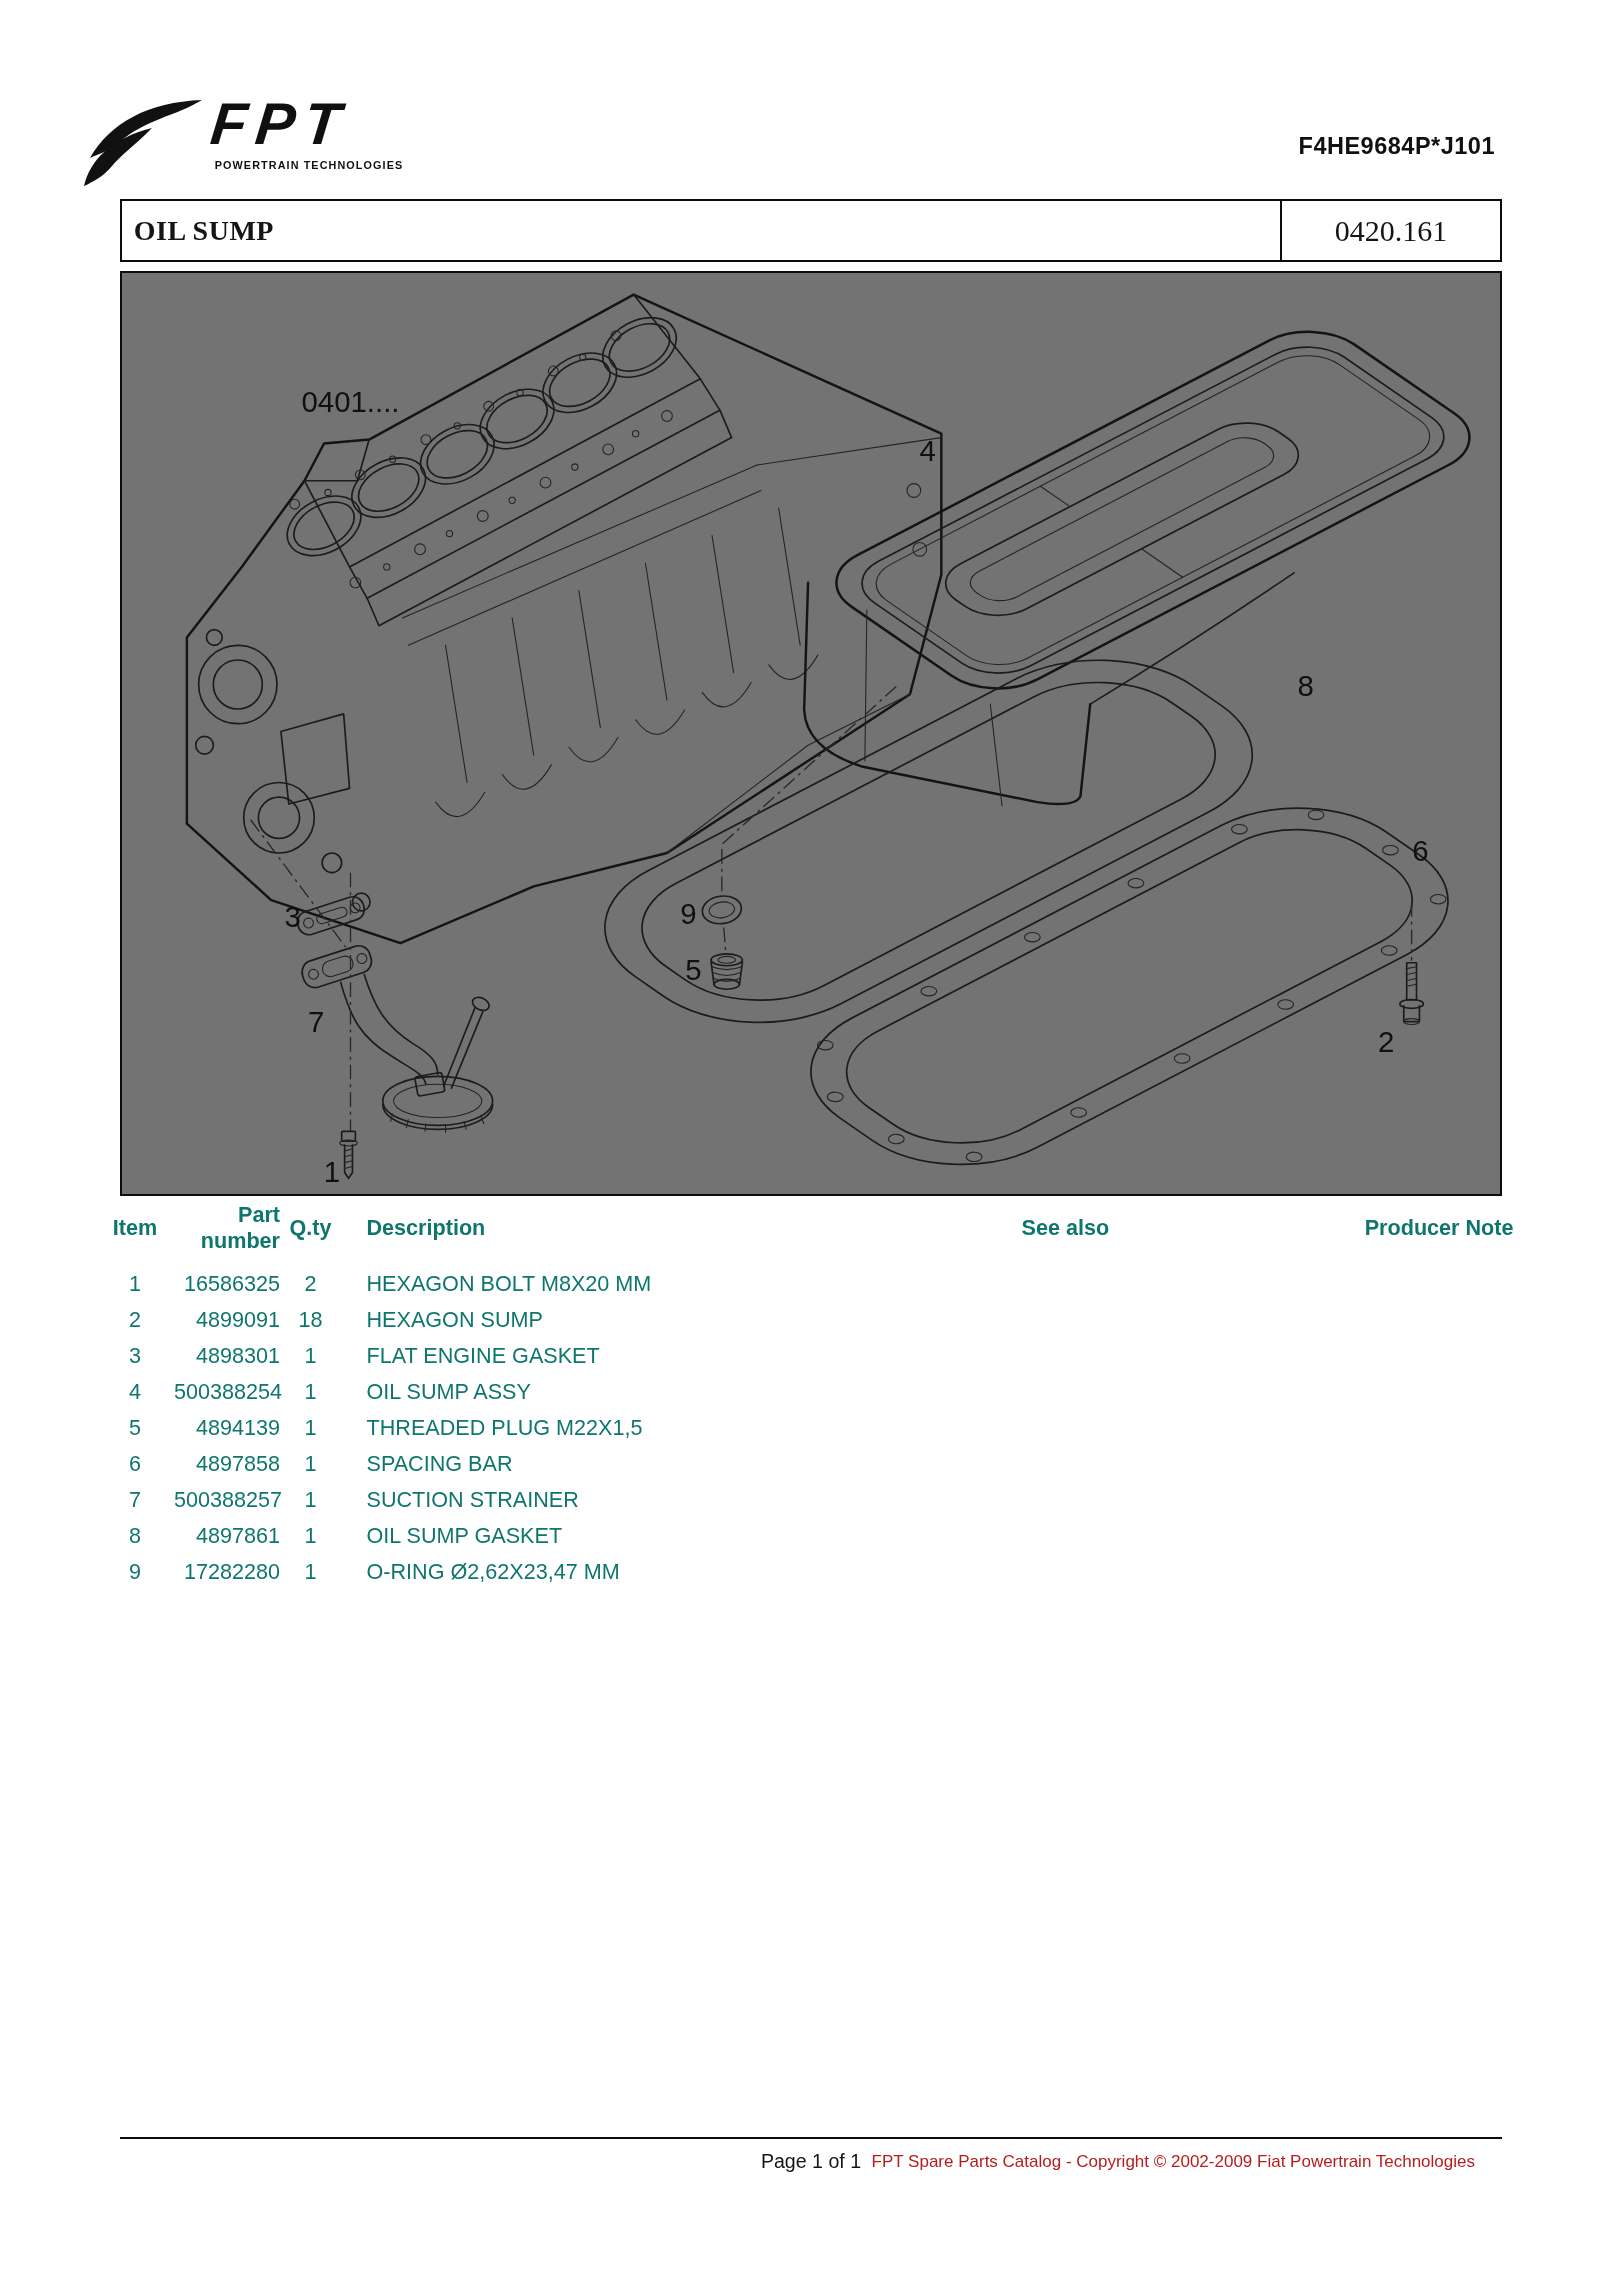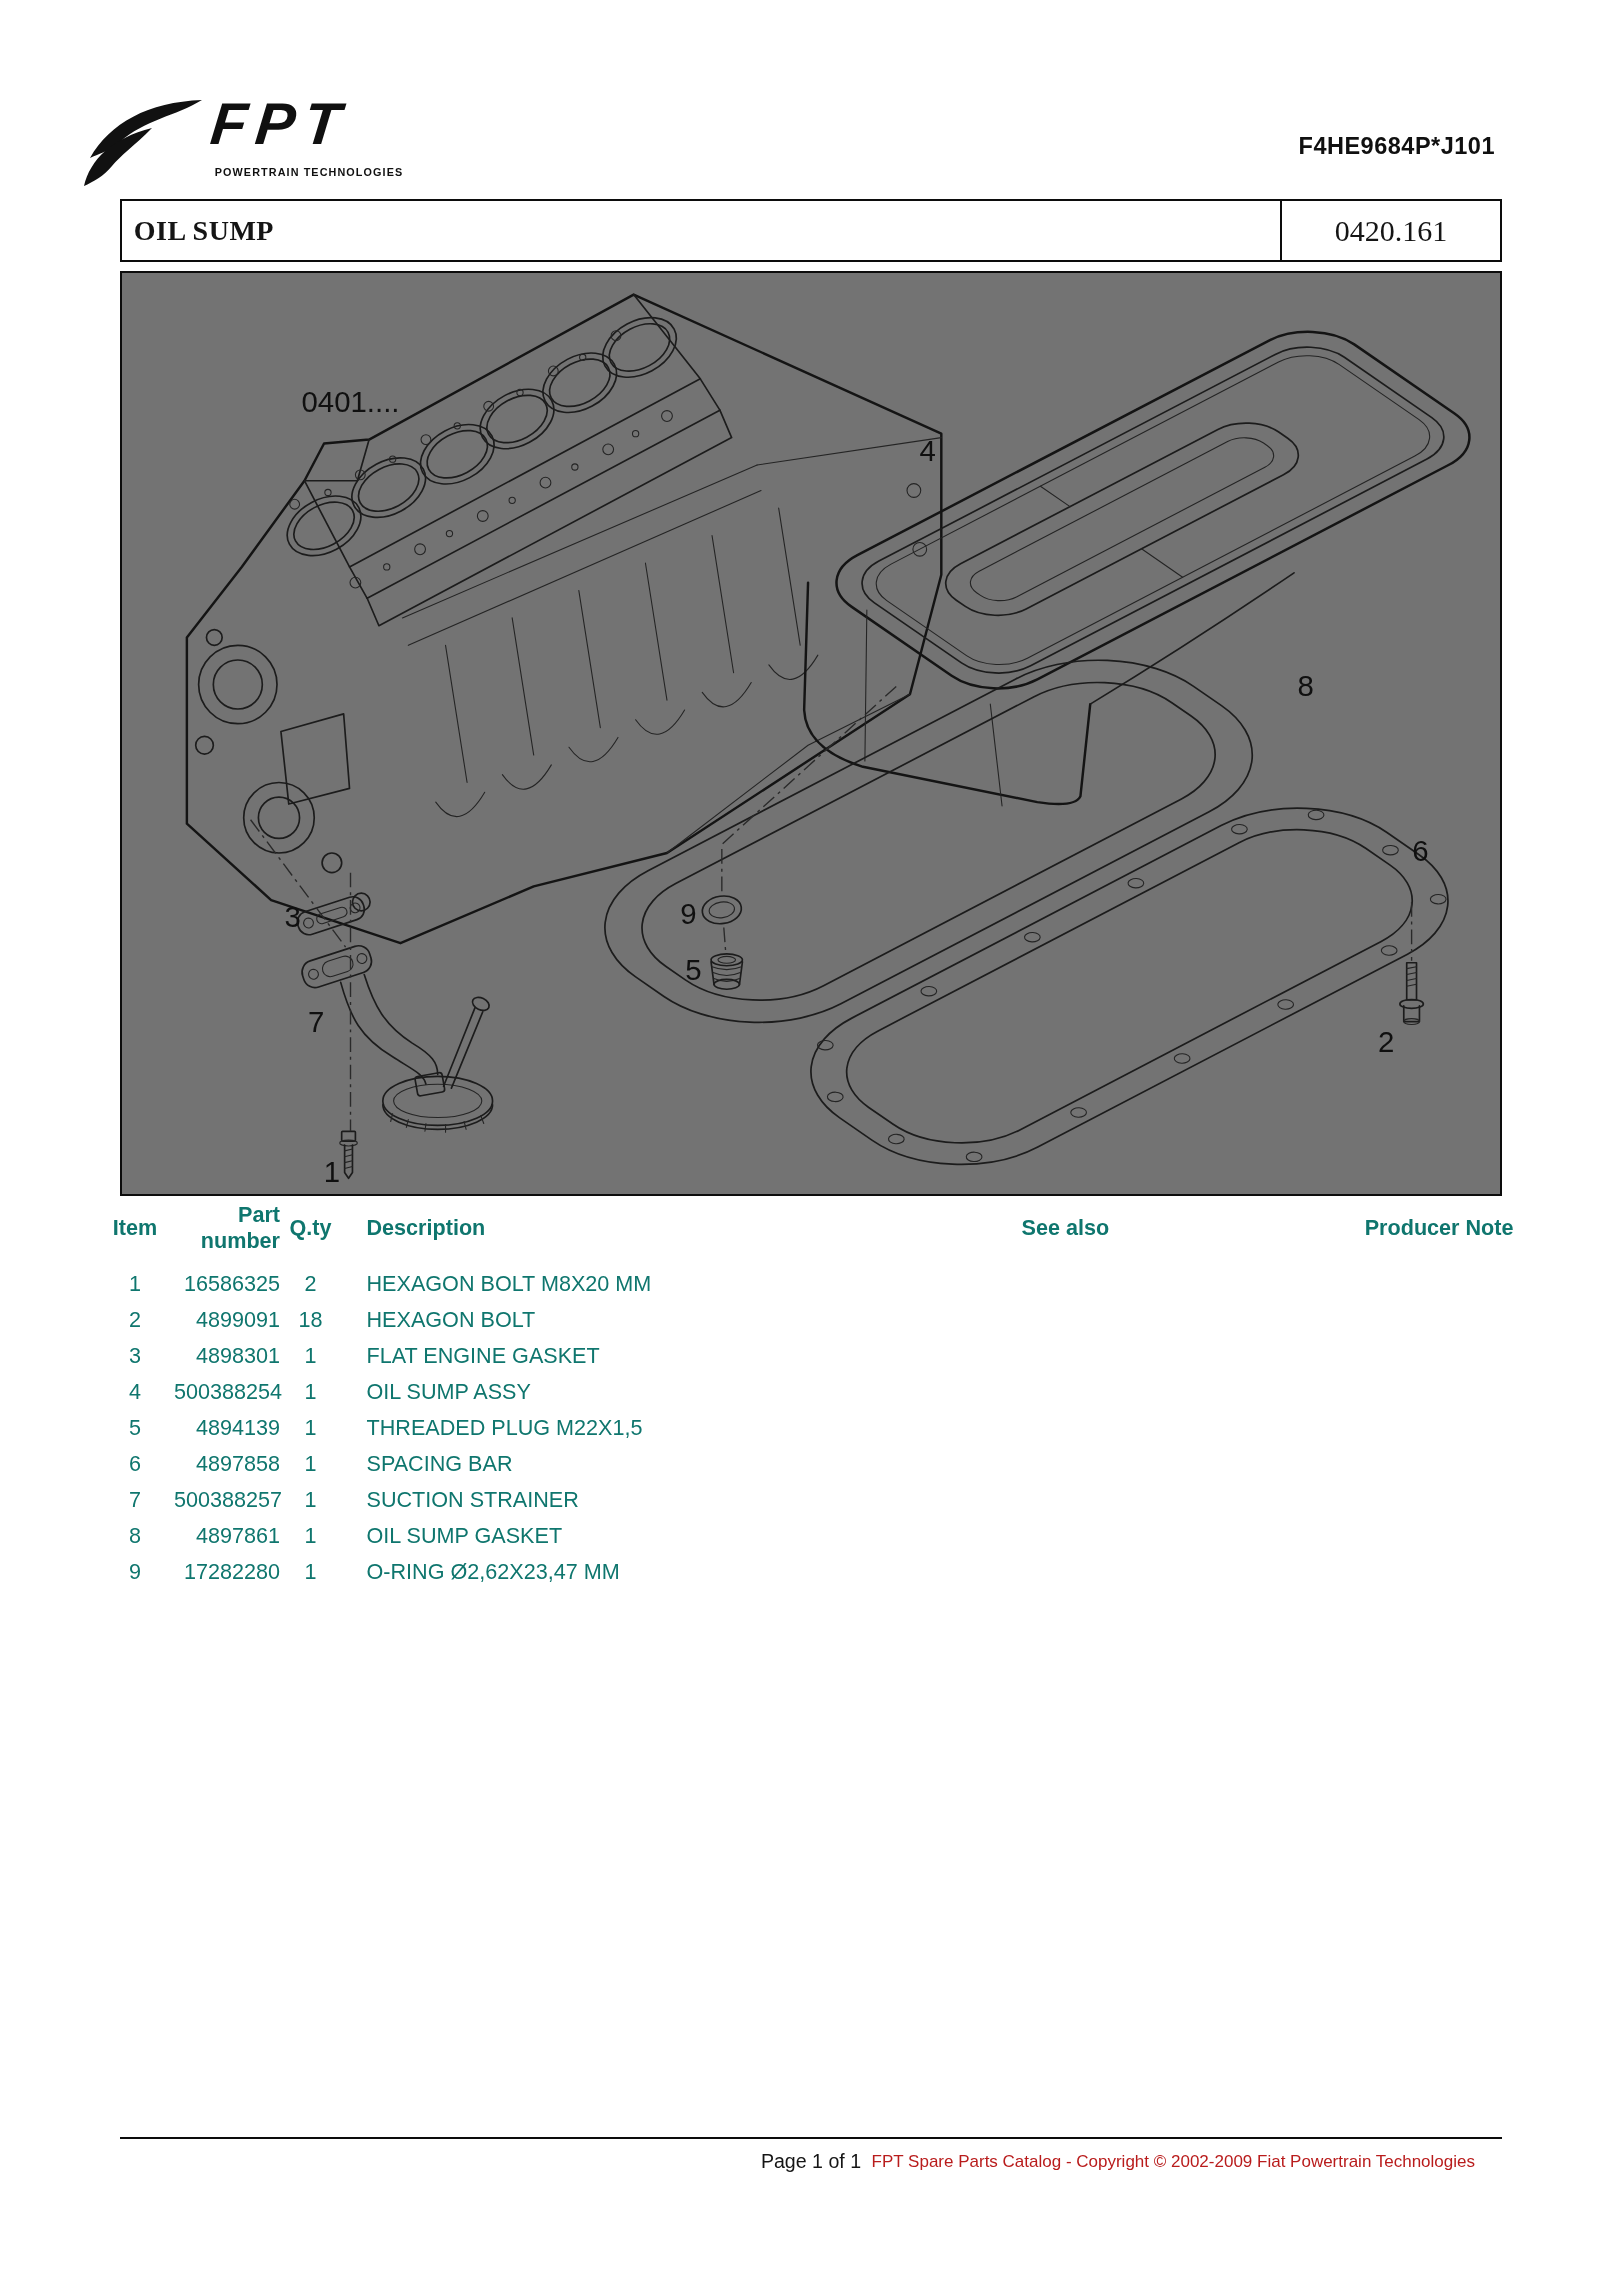--- a/index.html
+++ b/index.html
@@ -10,21 +10,21 @@
   
   .logo{position:absolute;left:83px;top:98px;display:flex;align-items:flex-start;}
   .logo-swoosh{width:122px;height:90px;}
   .logo-textblock{margin-left:5.9px;}
   .logo-brand{
     font-size:59px;font-weight:bold;font-style:italic;letter-spacing:8.8px;
     line-height:53px;transform:skewX(-6deg);color:#101010;
   }
   .logo-tagline{
     font-size:10.8px;font-weight:bold;letter-spacing:1.1px;color:#101010;
-    margin-top:15px;padding-left:3.9px;white-space:nowrap;
+    margin-top:8px;padding-left:3.9px;white-space:nowrap;
   }
   .doc-code{
     position:absolute;top:133px;right:128px;font-size:23.5px;font-weight:bold;
     letter-spacing:0.5px;color:#101010;
   }
   
   .title-bar{
     position:absolute;left:120px;top:199px;width:1382px;height:63px;
     border:2.9px solid #0c0c0c;box-sizing:border-box;display:flex;font-family:Liberation Serif, serif;
   }
@@ -333,21 +333,21 @@
             <td class="col-part_number">16586325</td>
             <td class="col-qty">2</td>
             <td class="col-description">HEXAGON BOLT M8X20 MM</td>
             <td class="col-see_also"></td>
             <td class="col-producer_note"></td>
           </tr>
           <tr>
             <td class="col-item">2</td>
             <td class="col-part_number">4899091</td>
             <td class="col-qty">18</td>
-            <td class="col-description">HEXAGON BOLT</td>
+            <td class="col-description">HEXAGON SUMP</td>
             <td class="col-see_also"></td>
             <td class="col-producer_note"></td>
           </tr>
           <tr>
             <td class="col-item">3</td>
             <td class="col-part_number">4898301</td>
             <td class="col-qty">1</td>
             <td class="col-description">FLAT ENGINE GASKET</td>
             <td class="col-see_also"></td>
             <td class="col-producer_note"></td>

